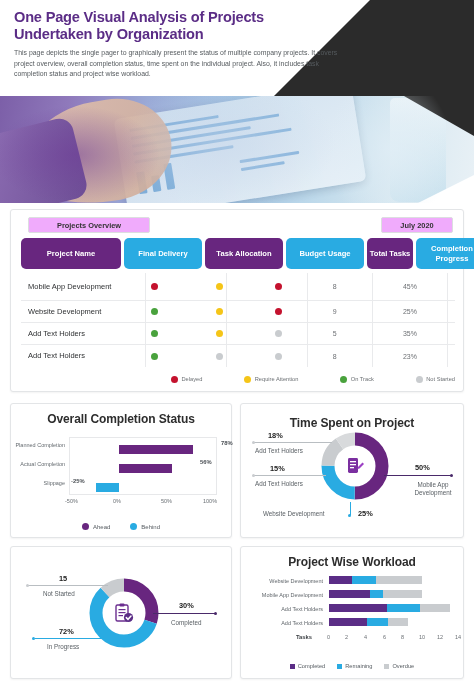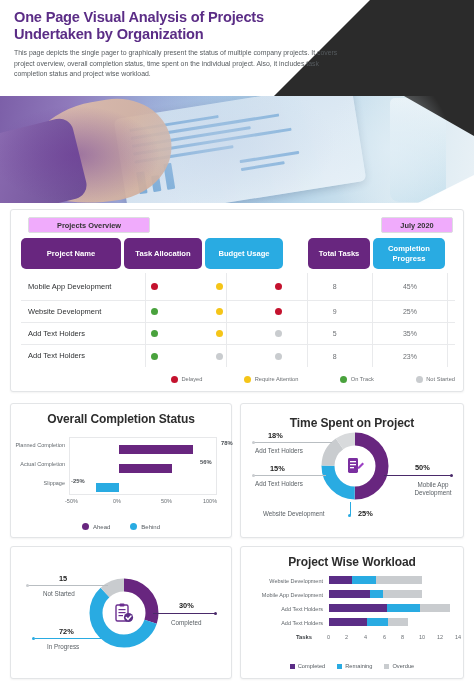--- a/index.html
+++ b/index.html
@@ -108,21 +108,21 @@
   #month-pill { right: 10px; top: 7px; width: 72px; height: 16px; }
 
   .thead { position: absolute; left: 10px; top: 28px; display: flex; gap: 3px; }
   .th {
     height: 31px; border-radius: 5px; color: #fff;
     font-size: 7.6px; font-weight: bold; line-height: 9.4px;
     display: flex; align-items: center; justify-content: center; text-align: center;
   }
   .th.p { background: #68267f; }
   .th.b { background: #29abe2; }
-  .w-name { width: 100px; } .w-c { width: 78px; } .w-t { width: 62px; margin-left: 22px; } .w-p { width: 72px; }
+  .w-name { width: 100px; } .w-c { width: 78px; } .w-t { width: 46px; } .w-p { width: 72px; }
 
   .tbody { position: absolute; left: 10px; top: 63px; width: 434px; }
   .trow { display: flex; align-items: center; border-bottom: 1px solid #e9eaec; }
   .trow:last-child { border-bottom: none; }
   .td { font-size: 7.5px; color: #2f3133; display: flex; align-items: center; }
   .td.name { width: 124px; padding-left: 7px; line-height: 9.5px; }
   .td.ctr { justify-content: center; color: #6d7074; font-size: 7px; }
   .dot { width: 7px; height: 7px; border-radius: 50%; display: inline-block; }
   .d-red { background: #c4122e; } .d-yellow { background: #f5c518; }
   .d-green { background: #49a23d; } .d-gray { background: #c9cccf; }
@@ -199,20 +199,21 @@
     <div class="hero-dark"></div>
     <div class="hero-wedge"></div>
   </div>
 
   <div class="card" id="projects-card">
     <div class="pill" id="overview-pill">Projects Overview</div>
     <div class="pill" id="month-pill">July 2020</div>
 
     <div class="thead">
       <div class="th p w-name">Project Name</div>
+      <div class="th b w-c">Final Delivery</div>
       <div class="th p w-c">Task Allocation</div>
       <div class="th b w-c">Budget Usage</div>
       <div class="th p w-t">Total Tasks</div>
       <div class="th b w-p">Completion Progress</div>
     </div>
 
     <div class="vline" style="left:134px;height:94px"></div>
     <div class="vline" style="left:215px;height:94px"></div>
     <div class="vline" style="left:296px;height:94px"></div>
     <div class="vline" style="left:361px;height:94px"></div>

